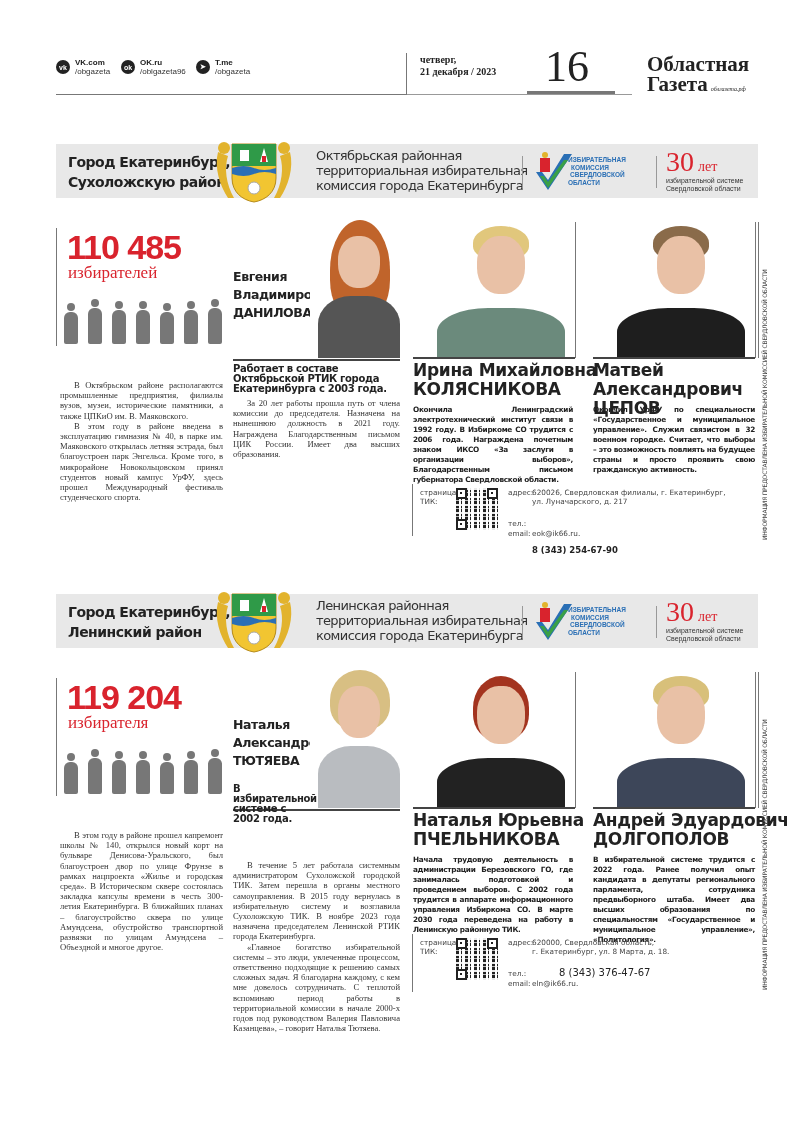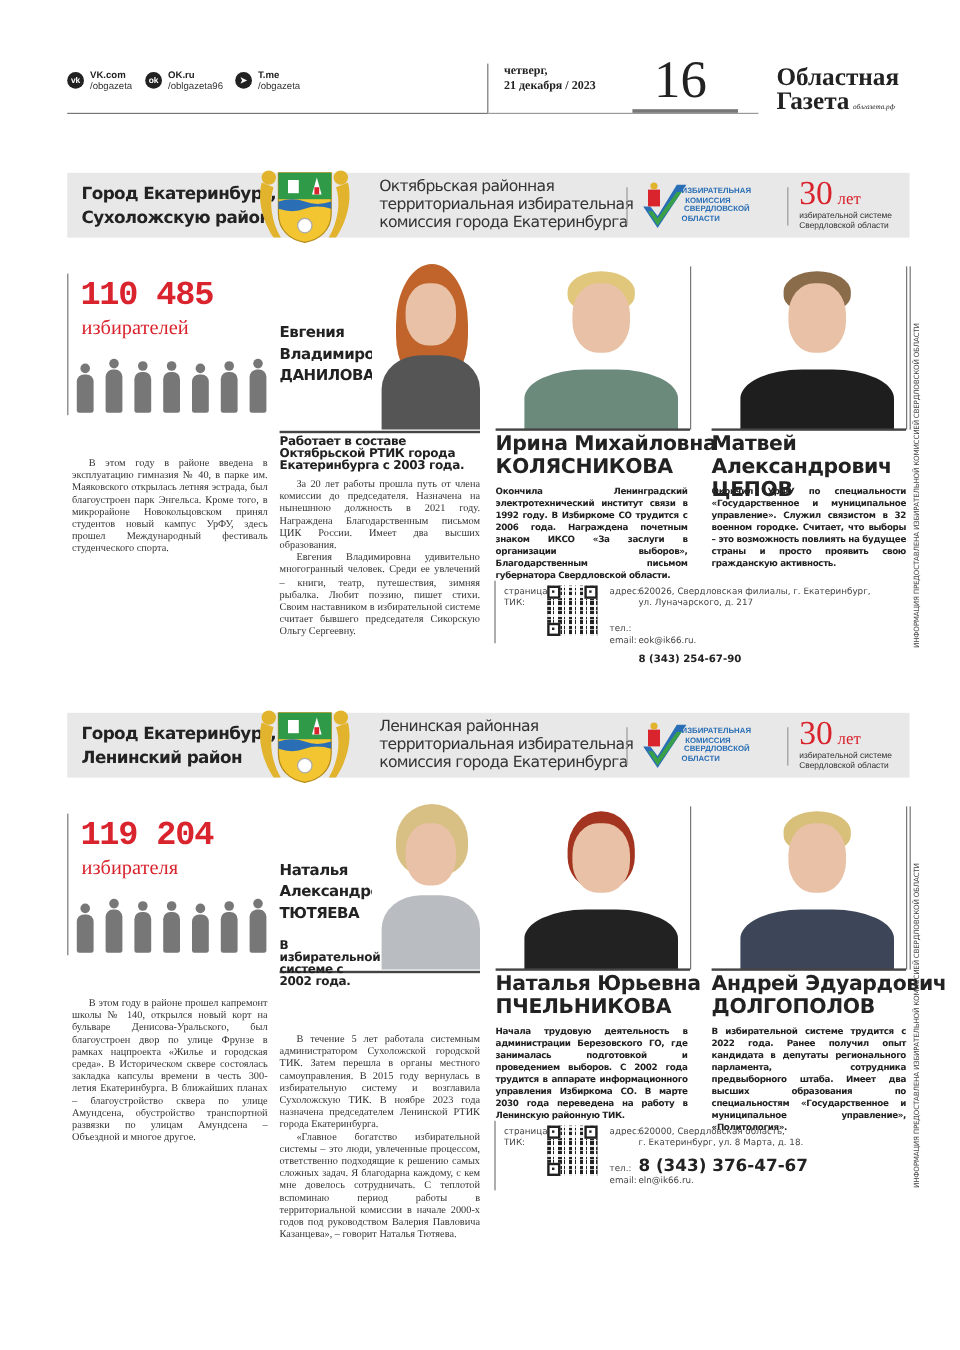--- a/index.html
+++ b/index.html
@@ -23,21 +23,21 @@
 .band-title{position:absolute;left:260px;top:4px;font-size:13px;line-height:15px;color:#333;font-family:"DejaVu Sans",sans-serif;letter-spacing:-0.6px}
 .band-sep{position:absolute;top:12px;width:1px;height:32px;background:#999}
 .ik-logo{position:absolute;left:478px;top:6px;width:40px;height:42px}
 .ik-txt{position:absolute;left:512px;top:12px;font-size:6.5px;line-height:7.5px;font-weight:bold;color:#2a6fb5}
 .y30{position:absolute;left:610px;top:4px;font-family:"Liberation Serif",serif;color:#d9232d}
 .y30 .n{font-size:28px;line-height:28px}
 .y30 .l{font-size:14px}
 .y30-sub{position:absolute;left:610px;top:33px;font-size:7px;line-height:8px;color:#333}
 
 .vline{position:absolute;width:1px;background:#777}
-.bignum{position:absolute;left:67px;font-family:Liberation Mono, monospace;font-weight:bold;font-size:28px;line-height:34px;color:#d9232d;letter-spacing:-1px}
+.bignum{position:absolute;left:67px;font-family:Liberation Sans, sans-serif;font-weight:bold;font-size:34px;line-height:34px;color:#d9232d;letter-spacing:-1px}
 .voters{position:absolute;left:68px;font-family:"Liberation Serif",serif;font-size:17px;color:#d9232d}
 .people{position:absolute;left:64px;display:flex;gap:10px;align-items:flex-end}
 .person{width:14px;background:#777;border-radius:6px 6px 2px 2px;position:relative}
 .person::before{content:"";position:absolute;left:3px;top:-9px;width:8px;height:8px;border-radius:50%;background:#777}
 .body-text{position:absolute;font-family:"Liberation Serif",serif;font-size:8.6px;line-height:10.2px;color:#333;text-align:justify}
 .body-text p{text-indent:14px}
 .chair-name{position:absolute;font-family:"DejaVu Sans",sans-serif;font-weight:bold;font-size:12.5px;line-height:18px;color:#222;letter-spacing:-0.4px}
 .photo{position:absolute;overflow:hidden;background:#fff}
 .photo .hair{position:absolute;border-radius:50% 50% 40% 40%}
 .photo .face{position:absolute;border-radius:45%;background:#e9c1a6}
@@ -139,37 +139,37 @@
       <div class="people" style="top:298px;height:46px">
         <div class="person" style="height:32px"></div>
         <div class="person" style="height:36px"></div>
         <div class="person" style="height:34px"></div>
         <div class="person" style="height:34px"></div>
         <div class="person" style="height:32px"></div>
         <div class="person" style="height:34px"></div>
         <div class="person" style="height:36px"></div>
       </div>
       <div class="body-text" style="left:60px;top:380px;width:163px">
+        <p>В Октябрьском районе располагаются промышленные предприятия, филиалы вузов, музеи, исторические памятники, а также ЦПКиО им. В. Маяковского.</p>
         <p>В этом году в районе введена в эксплуатацию гимназия № 40, в парке им. Маяковского открылась летняя эстрада, был благоустроен парк Энгельса. Кроме того, в микрорайоне Новокольцовском принял студентов новый кампус УрФУ, здесь прошел Международный фестиваль студенческого спорта.</p>
       </div>
       <div class="chair-name" style="left: 233px; top: 268px;">
       <div>Евгения</div>
       <div>Владимировна</div>
       <div>ДАНИЛОВА</div>
     </div>
       <div class="photo" style="left:310px;top:218px;width:90px;height:140px">
       <div class="hair" style="left:20px;top:2px;width:60px;height:100px;background:#c0642b"></div>
       <div class="face" style="left:28px;top:18px;width:42px;height:52px"></div>
       <div class="torso" style="left:8px;top:78px;width:82px;height:70px;background:#555"></div>
     </div>
       <div class="uline" style="left:233px;top:359px;width:167px"></div>
       <div class="lead" style="left:233px;top:364px;width:167px">Работает в составе Октябрьской РТИК города Екатеринбурга с 2003 года.</div>
       <div class="body-text" style="left:233px;top:398px;width:167px">
         <p>За 20 лет работы прошла путь от члена комиссии до председателя. Назначена на нынешнюю должность в 2021 году. Награждена Благодарственным письмом ЦИК России. Имеет два высших образования.</p>
-        <p>Евгения Владимировна удивительно многогранный человек. Среди ее увлечений – книги, театр, путешествия, зимняя рыбалка. Любит поэзию, пишет стихи. Своим наставником в избирательной системе считает бывшего председателя Сикорскую Ольгу Сергеевну.</p>
       </div>
       <div class="vline" style="left:575px;top:222px;height:136px"></div>
       <div class="photo" style="left:425px;top:220px;width:150px;height:138px">
         <div class="hair" style="left:48px;top:6px;width:56px;height:34px;background:#e1c77c"></div>
         <div class="face" style="left:52px;top:16px;width:48px;height:58px"></div>
         <div class="torso" style="left:12px;top:88px;width:128px;height:60px;background:#6b8a7c"></div>
       </div>
       <div class="uline" style="left:413px;top:357px;width:162px"></div>
       <div class="mname" style="left:413px;top:361px">
         <div>Ирина Михайловна</div>
@@ -314,19 +314,19 @@
        <span class="c" style="left:0;top:0"></span>
         <span class="c" style="right:0;top:0"></span>
         <span class="c" style="left:0;bottom:0"></span>
      </div>
       <div class="contact" style="left:508px;top:938px">адрес:</div>
       <div class="contact" style="left:532px;top:938px">
        <div>620000, Свердловская область,</div>
        <div>г. Екатеринбург, ул. 8 Марта, д. 18.</div>
      </div>
       <div class="contact" style="left:508px;top:969px">тел.:</div>
-      <div class="contact" style="left:532px;top:968px;font-weight:bold;font-size:14px;color:#222">8 (343) 376-47-67</div>
+      <div class="contact" style="left:559px;top:968px;font-weight:normal;font-size:10px;color:#222">8 (343) 376-47-67</div>
       <div class="contact" style="left:508px;top:979px">email:</div>
       <div class="contact" style="left:532px;top:979px">eln@ik66.ru.</div>
       <div class="vline" style="left:758px;top:672px;height:136px"></div>
       <div class="vert" style="left:761px;top:990px">ИНФОРМАЦИЯ ПРЕДОСТАВЛЕНА ИЗБИРАТЕЛЬНОЙ КОМИССИЕЙ СВЕРДЛОВСКОЙ ОБЛАСТИ</div>
     </div>
   </div>
 
 </body></html>

